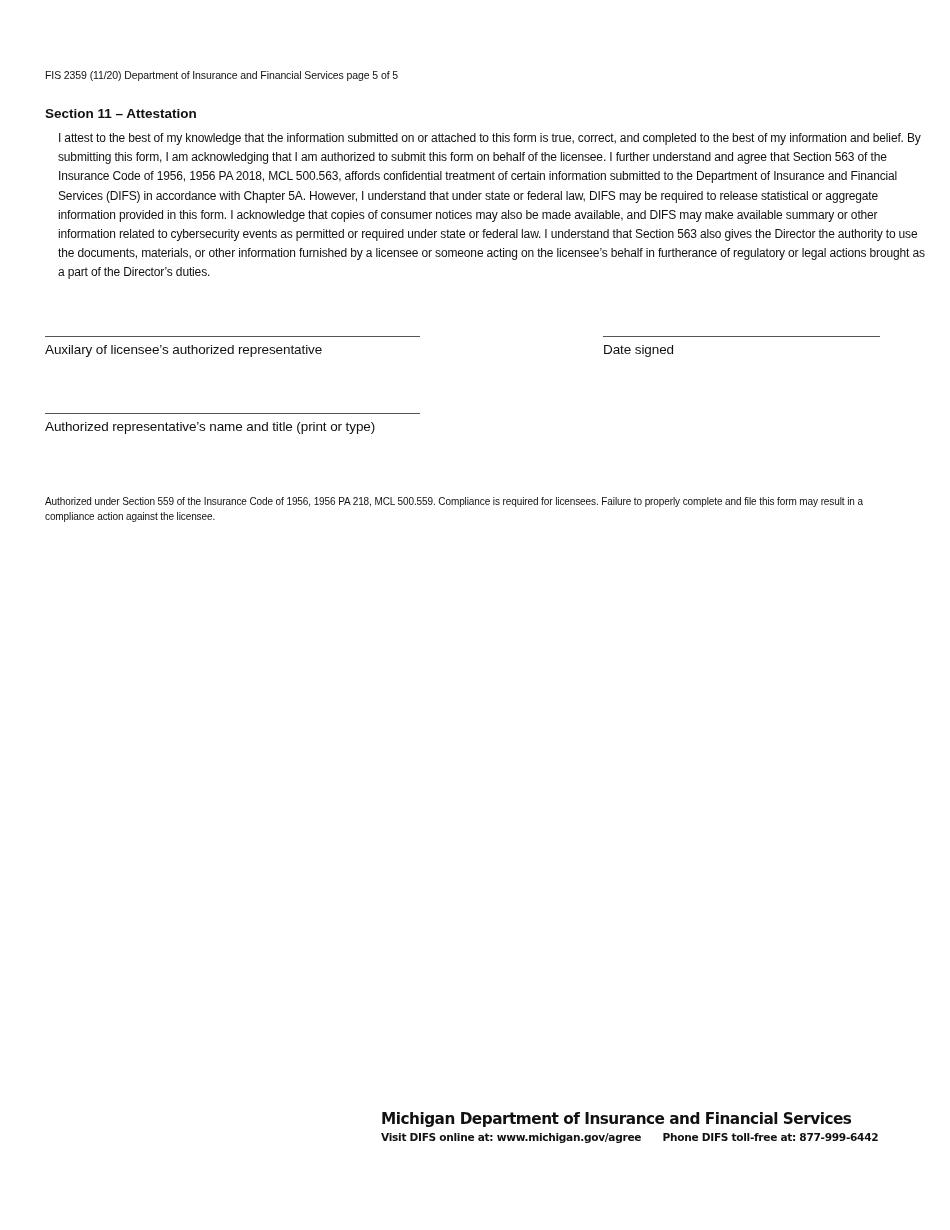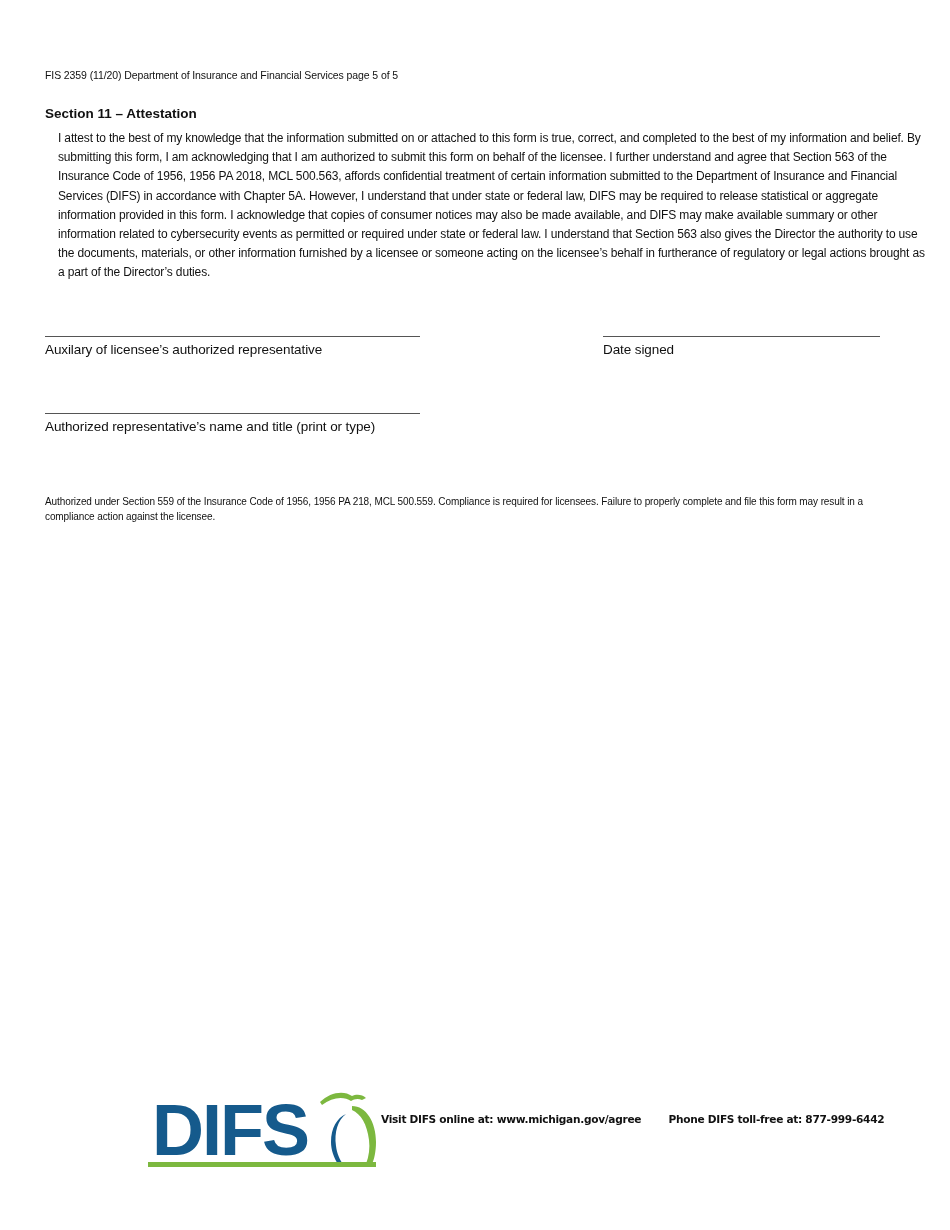--- a/index.html
+++ b/index.html
@@ -12,21 +12,21 @@
     .notice { position: absolute; left: 45px; top: 495px; width: 870px; font-size: 10px; line-height: 14.5px; letter-spacing: -0.1px; }
     .footer { position: absolute; left: 148px; top: 1088px; width: 660px; height: 90px; }
     .logo { position: absolute; left: 0; top: 0; width: 232px; height: 85px; }
     .logo-letters { position: absolute; left: 4px; top: 6px; font-family: "Liberation Sans", sans-serif; font-weight: bold; font-size: 72px; letter-spacing: -2px; color: #155a8c; line-height: 1; }
     .logo-underline { position: absolute; left: 0; top: 74px; width: 228px; height: 5px; background: #7cb83f; }
     .logo-arc { position: absolute; left: 168px; top: 0; width: 64px; height: 80px; }
     .footer-text { position: absolute; left: 233px; top: 22px; width: 430px; font-family: "DejaVu Sans", sans-serif; color: #111; }
     .footer-title { font-size: 15.3px; font-weight: bold; letter-spacing: -0.5px; white-space: nowrap; }
     .footer-small { font-size: 7.2px; line-height: 8px; letter-spacing: -0.2px; margin-top: 3px; white-space: nowrap; }
     .footer-contact { font-size: 10.6px; font-weight: bold; letter-spacing: -0.3px; margin-top: 3px; white-space: nowrap; }
-    .footer-contact span + span { margin-left: 24px; }
+    .footer-contact span + span { margin-left: 18px; }
   </style>
 </head>
 <body>
 
 <div class="form-header">FIS 2359 (11/20) Department of Insurance and Financial Services page 5 of 5</div>
 
 <div class="section-title">Section 11 – Attestation</div>
 
 <div class="attest-para">I attest to the best of my knowledge that the information submitted on or attached to this form is true, correct, and completed to the best of my information and belief.  By submitting this form, I am acknowledging that I am authorized to submit this form on behalf of the licensee.  I further understand and agree that Section 563 of the Insurance Code of 1956, 1956 PA 2018, MCL 500.563, affords confidential treatment of certain information submitted to the Department of Insurance and Financial Services (DIFS) in accordance with Chapter 5A.  However, I understand that under state or federal law, DIFS may be required to release statistical or aggregate information provided in this form.  I acknowledge that copies of consumer notices may also be made available, and DIFS may make available summary or other information related to cybersecurity events as permitted or required under state or federal law.  I understand that Section 563 also gives the Director the authority to use the documents, materials, or other information furnished by a licensee or someone acting on the licensee’s behalf in furtherance of regulatory or legal actions brought as a part of the Director’s duties.</div>
 
@@ -35,28 +35,20 @@
 
 <div class="sig-line" style="left:603px; top:336px; width:277px;"></div>
 <div class="sig-label" style="left:603px; top:342px;">Date signed</div>
 
 <div class="sig-line" style="left:45px; top:413px; width:375px;"></div>
 <div class="sig-label" style="left:45px; top:419px;">Authorized representative’s name and title (print or type)</div>
 
 <div class="notice">Authorized under Section 559 of the Insurance Code of 1956, 1956 PA 218, MCL 500.559.  Compliance is required for licensees.  Failure to properly complete and file this form may result in a compliance action against the licensee.</div>
 
 <div class="footer">
-  <div class="logo">
-    <div class="logo-letters">DIFS</div>
-    <svg class="logo-arc" viewBox="0 0 64 80" xmlns="http://www.w3.org/2000/svg">
-      <path d="M4 14 C14 4, 28 2, 36 8 C40 6, 46 6, 50 10 L46 12 C42 10, 38 11, 35 13 C28 8, 16 9, 6 17 Z" fill="#7cb83f"></path>
-      <path d="M36 18 C50 18, 60 34, 60 54 C60 64, 58 72, 56 76 L50 76 C53 68, 54 60, 53 52 C51 36, 45 26, 36 22 Z" fill="#7cb83f"></path>
-      <path d="M30 26 C22 32, 18 44, 20 58 C21 66, 24 72, 27 76 L22 76 C18 70, 15 62, 15 54 C15 40, 21 30, 30 26 Z" fill="#155a8c"></path>
-    </svg>
-    <div class="logo-underline"></div>
-  </div>
   <div class="footer-text">
+    <div class="footer-title">Michigan Department of Insurance and Financial Services</div>
     <div class="footer-contact">
       <span>Visit DIFS online at: www.michigan.gov/agree</span>
       <span>Phone DIFS toll-free at: 877-999-6442</span>
     </div>
   </div>
 </div>
 
 </body></html>

